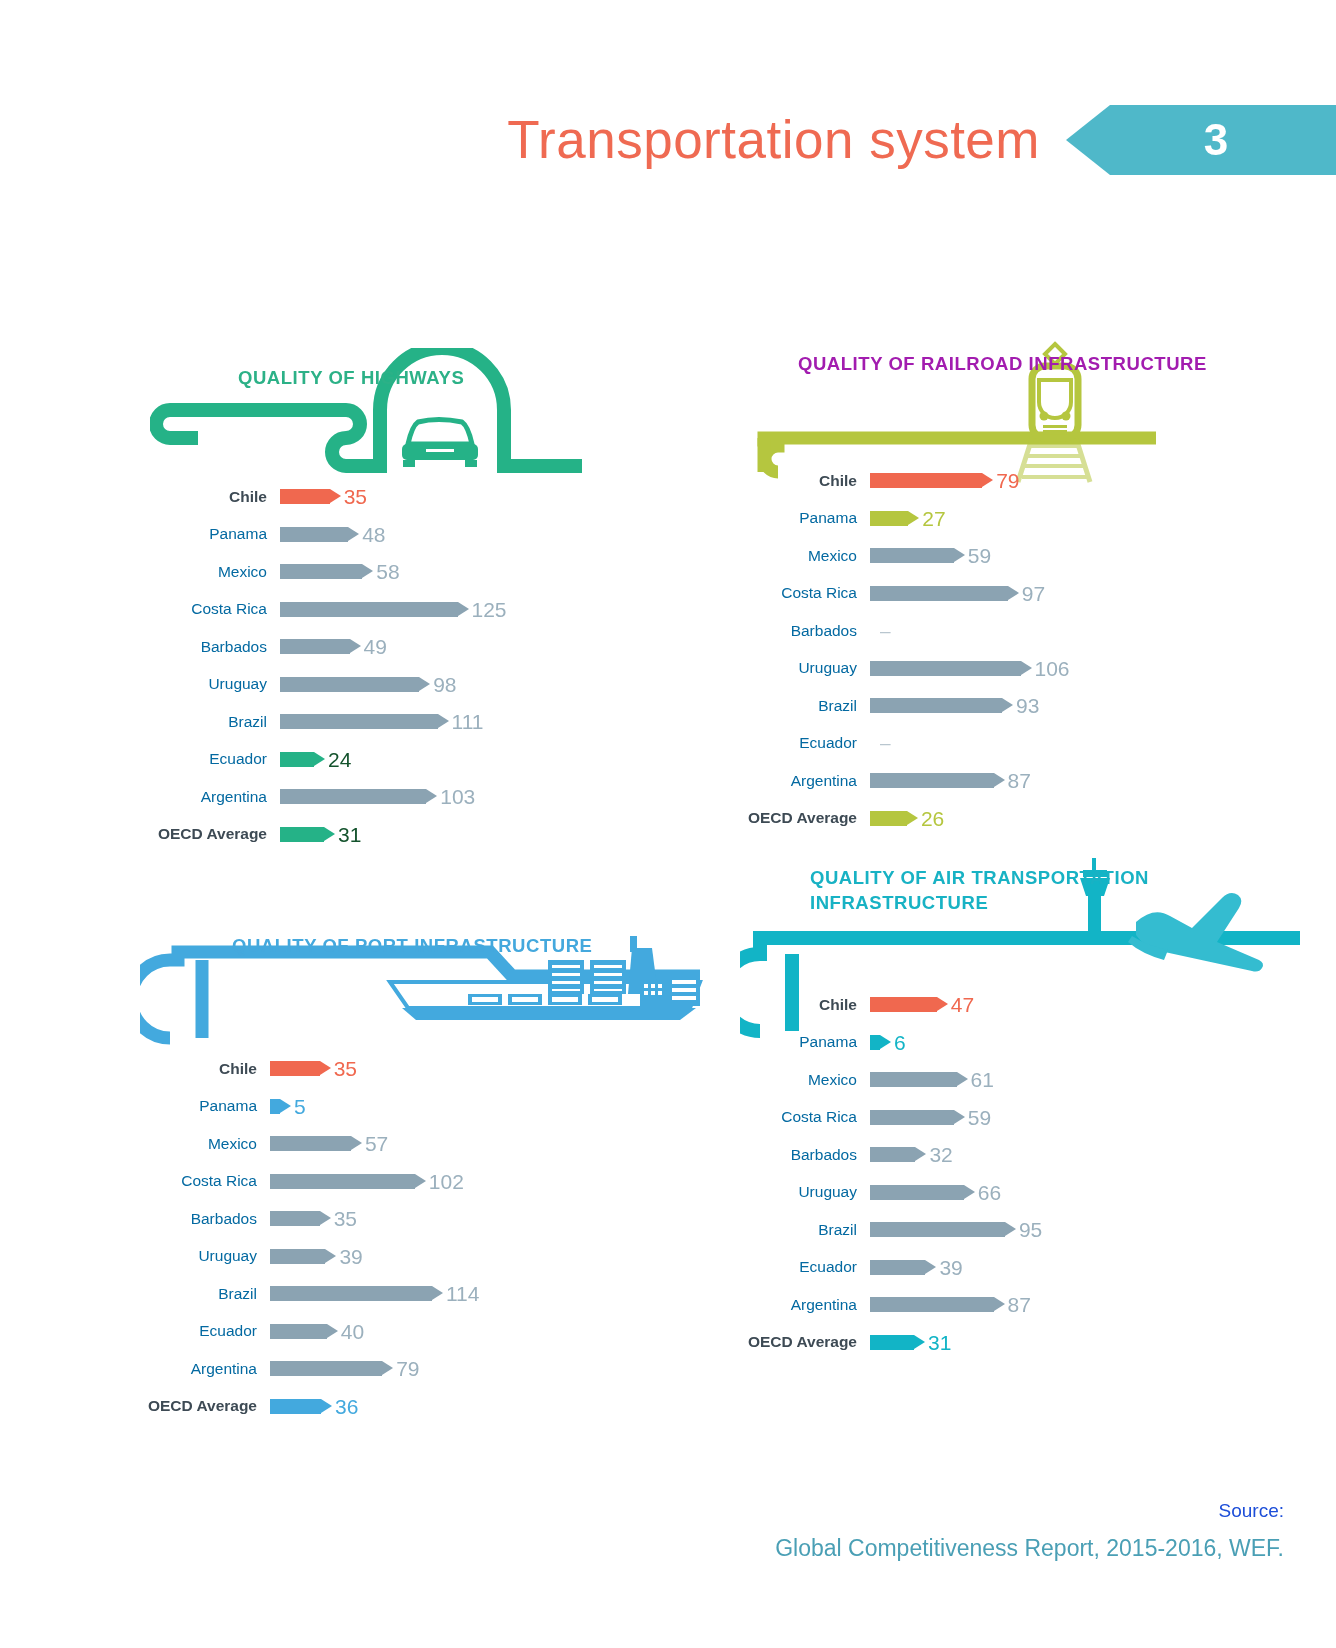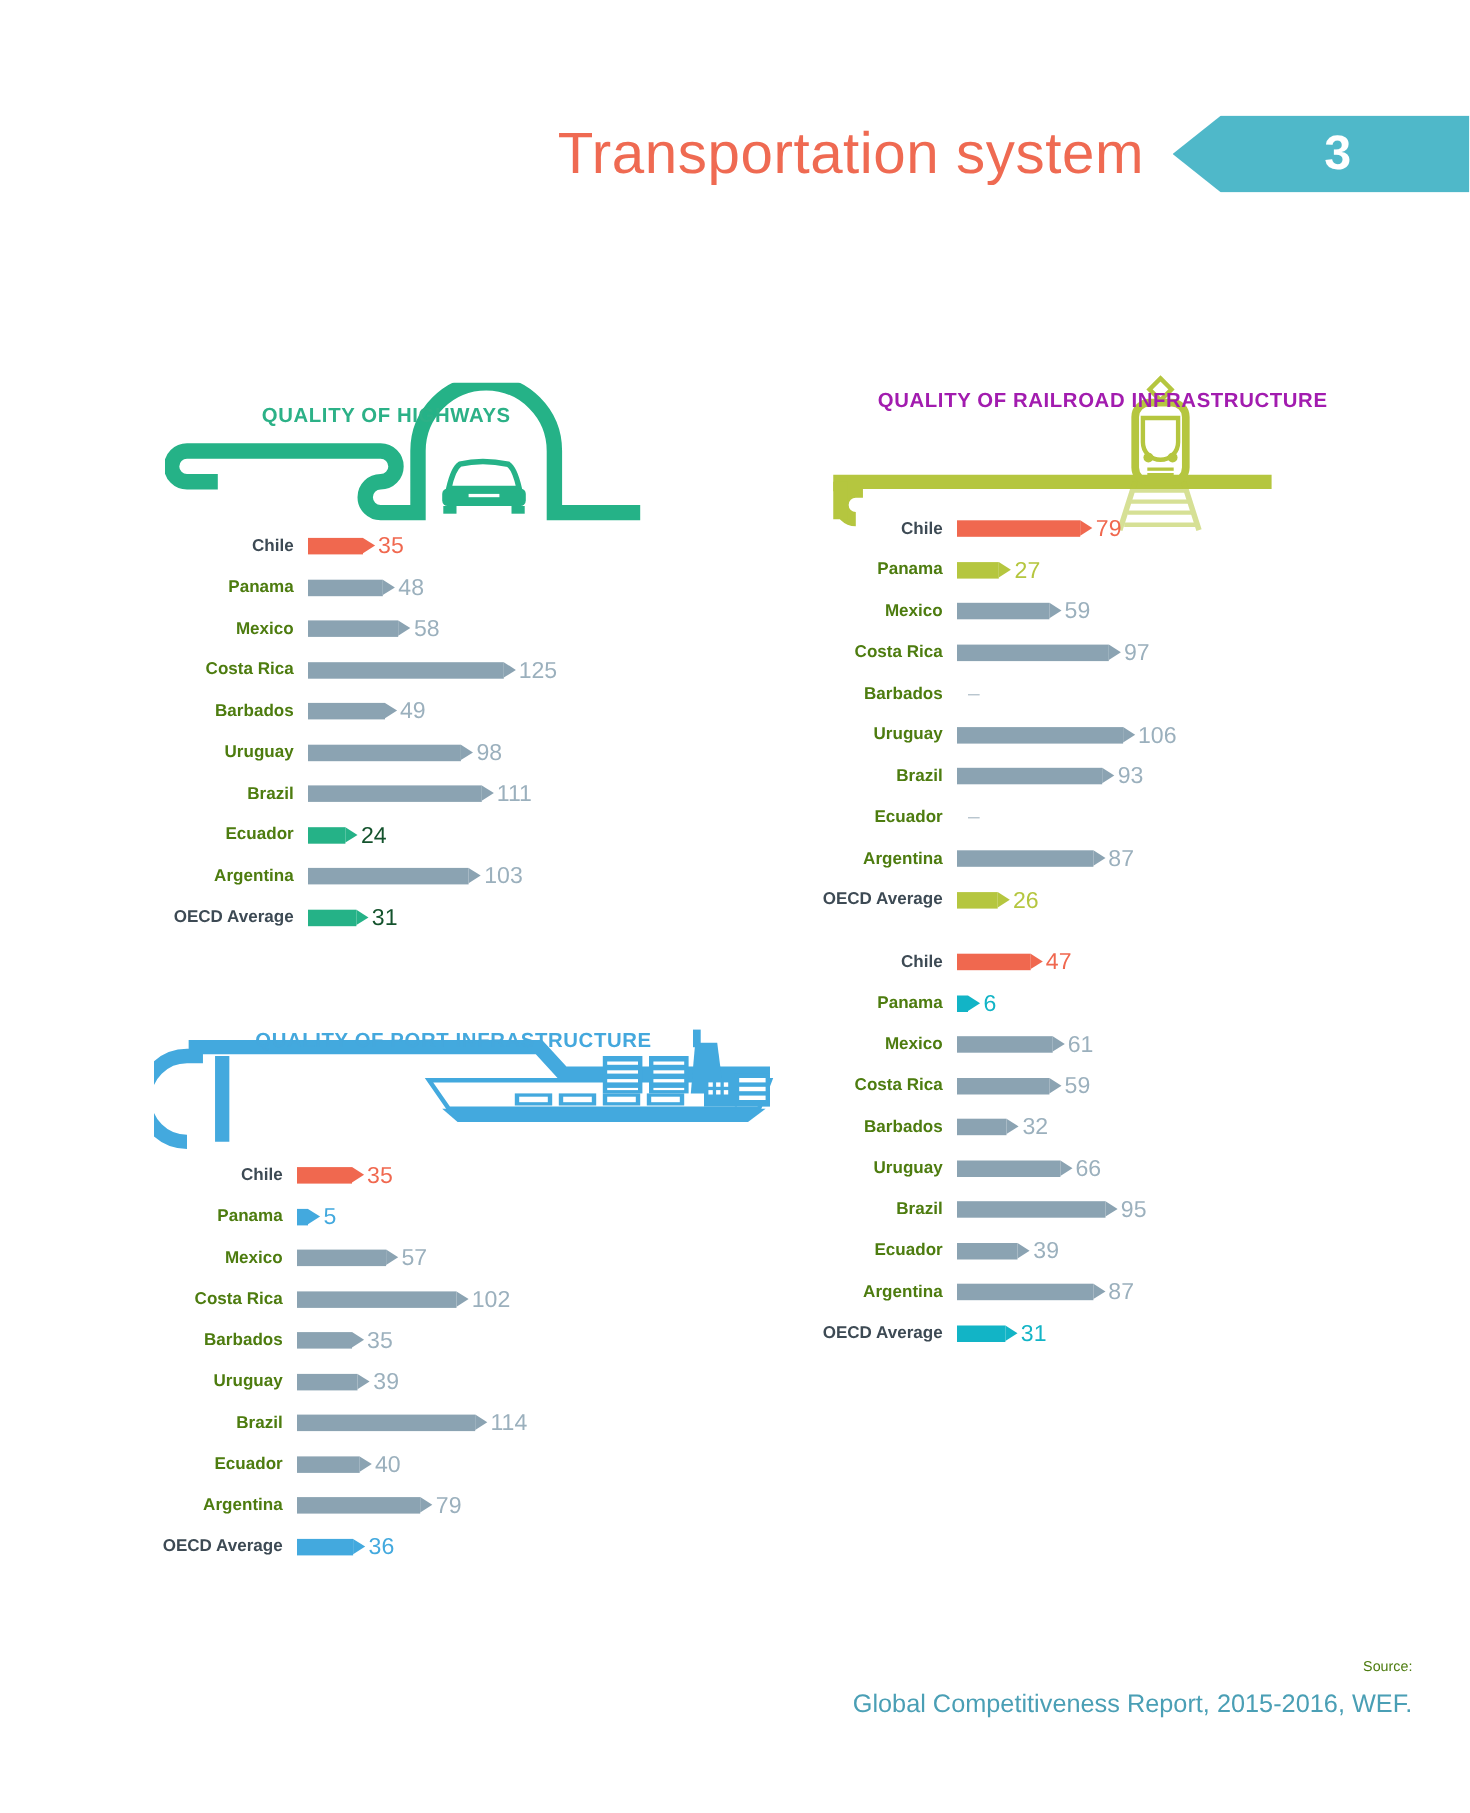--- a/index.html
+++ b/index.html
@@ -46,21 +46,21 @@
   .t-pt  { left: 92px;  top: 14px;  color: #44a8dd; }
   .t-air { left: 70px;  top: 10px;  color: #18b2c4; }
 
   .art { position: absolute; left: 0; top: 0; pointer-events: none; }
 
   
   .rows { position: relative; }
   .row { position: relative; height: 37.5px; display: flex; align-items: center; }
   .row-label {
     width: 130px; text-align: right; padding-right: 13px;
-    font-size: 15.5px; color: #4d7c0f; font-weight: 700; white-space: nowrap;
+    font-size: 15.5px; color: #0369a1; font-weight: 400; white-space: nowrap;
   }
   .row.emph .row-label { color: #3d4a54; font-weight: 700; }
   .bar-wrap { position: relative; display: flex; align-items: center; height: 37.5px; }
   .bar {
     height: 15px; position: relative;
     background: #8ba3b2;
   }
   .bar::after {
     content: ""; position: absolute; right: -11px; top: 0;
     border-top: 7.5px solid transparent;
@@ -84,21 +84,21 @@
   }
   .v-red { color: #f0684f; }
   .v-green { color: #14532d; }
   .v-olive { color: #b5c63f; }
   .v-blue { color: #43a9de; }
   .v-teal { color: #12b4c6; }
   .bar-dash { margin-left: 10px; font-size: 19px; color: #b9c6cf; }
 
   
   .footer { position: absolute; right: 52px; bottom: 86px; text-align: right; }
-  .footer-line1 { font-size: 13px; color: #4d7c0f; font-weight: 300; margin-bottom: 13px; }
+  .footer-line1 { font-size: 19px; color: #1d4ed8; font-weight: 300; margin-bottom: 13px; }
   .footer-line2 { font-size: 23px; color: #4a9fb5; font-weight: 300; }
 </style>
 </head>
 <body>
 
 <div class="page">
 
   <div class="header">
     <div class="header-title">Transportation system</div>
     <div class="header-tab"></div>
@@ -410,20 +410,39 @@
           <div class="row-label">OECD Average</div>
           <div class="bar-wrap">
             <div class="bar c-blue" style="width: 51.12px;"></div>
             <span class="bar-val v-blue">36</span>
           </div>
         </div>
       </div>
   </div>
 
   <div class="panel p-air">
+    <div class="panel-head">
+      <svg class="art" width="570" height="195" viewBox="0 0 570 195">
+        <path d="M20 175 A16 16 0 0 1 20 98 L20 82 L560 82" fill="none" stroke="#12b4c6" stroke-width="14"></path>
+        <path d="M52 98 L52 175" fill="none" stroke="#12b4c6" stroke-width="14"></path>
+        <g>
+          <rect x="348" y="40" width="13" height="48" fill="#12b4c6"></rect>
+          <path d="M340 22 L370 22 L364 40 L346 40 Z" fill="#12b4c6"></path>
+          <rect x="343" y="14" width="24" height="7" fill="#12b4c6"></rect>
+          <path d="M354 2 L354 14" stroke="#12b4c6" stroke-width="4"></path>
+        </g>
+        <g fill="#34bcd0">
+          <path d="M396 66 q18 -16 34 -6 l22 12 l30 -30 q8 -8 16 -3 q6 5 1 13 l-22 34 l42 18 q6 3 3 8 q-3 5 -10 3 l-92 -20 q-16 -4 -24 -16 z"></path>
+          <path d="M392 80 q16 10 36 14 l-4 10 q-22 -6 -36 -18 z"></path>
+        </g>
+      </svg>
+      <div class="panel-title t-air">
+        <span>QUALITY OF AIR TRANSPORTATION INFRASTRUCTURE</span>
+      </div>
+    </div>
     <div class="rows">
         <div class="row emph">
           <div class="row-label">Chile</div>
           <div class="bar-wrap">
             <div class="bar c-red" style="width: 66.74px;"></div>
             <span class="bar-val v-red">47</span>
           </div>
         </div>
         <div class="row">
           <div class="row-label">Panama</div>

